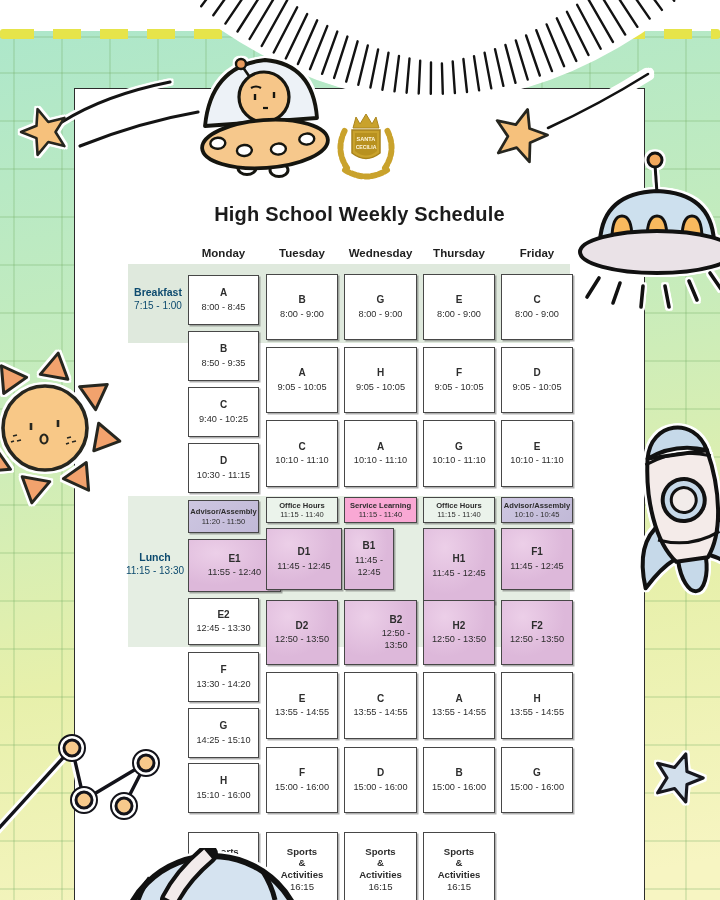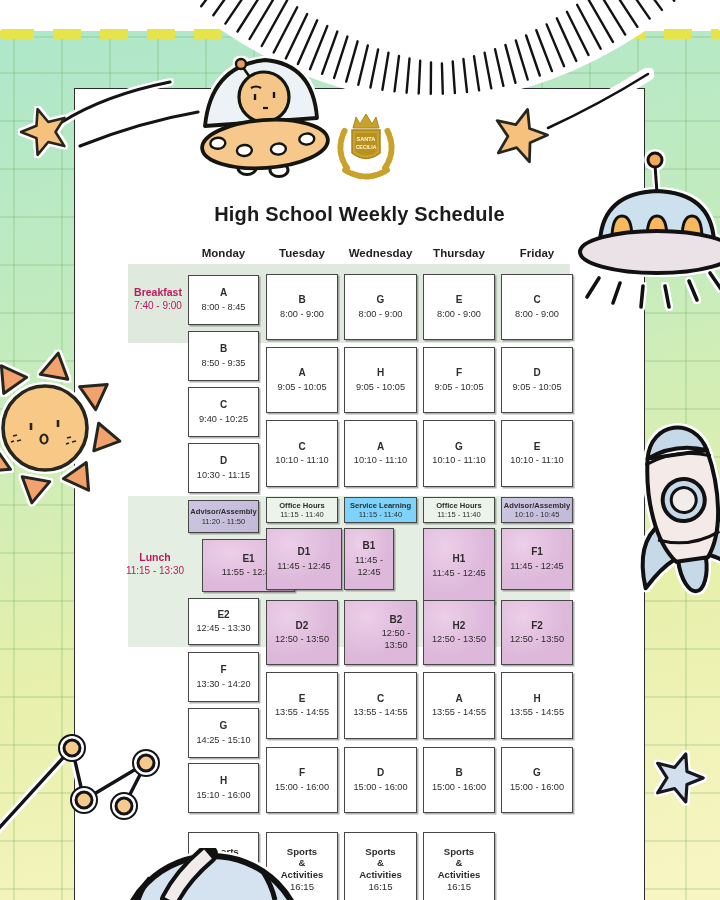--- a/index.html
+++ b/index.html
@@ -22,33 +22,33 @@
 
   
   #page{left:74px;top:88px;width:571px;height:812px;background:#fff;border:1.5px solid #2c2c2c;border-bottom:none;}
 
   .band{background:#dfe9dd;}
   #lunch-band{background:#e5eee3;}
 
   #poster-title{left:74px;top:203px;width:571px;text-align:center;font-size:20px;font-weight:bold;
       color:#1b1b1b;letter-spacing:.2px;}
   .day-header{font-size:11.5px;font-weight:bold;color:#1e1e1e;text-align:center;}
-  .meal-label{width:64px;text-align:center;color:#be185d;}
+  .meal-label{width:64px;text-align:center;color:#0c4a6e;}
   .meal-name{font-weight:bold;font-size:10.5px;line-height:14px;}
   .meal-time{font-size:10px;line-height:14px;}
 
   .cell{display:flex;flex-direction:column;align-items:center;justify-content:center;
         background:#fff;border:1.3px solid #474747;box-shadow:1.5px 1.5px 0 rgba(80,80,80,.45);
         text-align:center;color:#2d2d2d;padding:1px;}
   .cell .nm{font-weight:bold;font-size:10px;line-height:12.5px;white-space:pre-line;}
   .cell .tm{font-size:9.2px;line-height:12px;margin-top:1px;}
   .cell.lunch{background:radial-gradient(ellipse at 30% 25%,#eccfe8 0%,rgba(236,207,232,0) 60%),#ddb8da;}
   .cell.advisor{background:linear-gradient(135deg,#cdc6e1,#c1b9d7);}
   .cell.office{background:#ebf3eb;}
-  .cell.service{background:#7dd3fc;}
+  .cell.service{background:#f9a8d4;}
   .cell.advisor .nm,.cell.office .nm,.cell.service .nm{font-size:7.6px;line-height:9.5px;}
   .cell.advisor .tm,.cell.office .tm,.cell.service .tm{font-size:7.6px;line-height:9.5px;margin-top:0;}
   .cell.sports .nm{font-size:9.6px;line-height:11.5px;}
   .cell.sports .tm{font-size:9.6px;}
 
   svg{display:block;}
   .sticker{filter:drop-shadow(2px 0 0 #fff) drop-shadow(-2px 0 0 #fff) drop-shadow(0 2px 0 #fff) drop-shadow(0 -2px 0 #fff);}
   .doodle{pointer-events:none;}
 </style>
 </head>
@@ -126,21 +126,21 @@
     <path d="M21,18 L49,18 L49,41 Q35,52 21,41 Z" fill="#c9a22c" stroke="#a8831c" stroke-width="1.5"></path>
     <path d="M24,21 L46,21 L46,39 Q35,48 24,39 Z" fill="#b8911f"></path>
     <text x="35" y="29" text-anchor="middle" font-size="5.6" font-weight="bold" fill="#fff7dd">SANTA</text>
     <text x="35" y="37" text-anchor="middle" font-size="5.2" font-weight="bold" fill="#fff7dd">CECILIA</text>
   </svg>
 
   <div class="abs" id="poster-title">High School Weekly Schedule</div>
 
   <div class="abs meal-label" style="left:126px;top:285px;">
     <div class="meal-name">Breakfast</div>
-    <div class="meal-time">7:40 - 9:00</div>
+    <div class="meal-time">7:15 - 1:00</div>
   </div>
   <div class="abs meal-label" style="left:123px;top:550px;">
     <div class="meal-name">Lunch</div>
     <div class="meal-time">11:15 - 13:30</div>
   </div>
 
   <div class="abs" id="table-layer" style="left:0;top:0;width:720px;height:900px;">
       <div class="abs day-header" style="left: 173px; top: 247px; width: 101px;">Monday</div>
       <div class="abs day-header" style="left: 251px; top: 247px; width: 102px; text-align: center;">Tuesday</div>
       <div class="abs day-header" style="left: 329px; top: 247px; width: 103px;">Wednesday</div>
@@ -159,21 +159,21 @@
         <div class="tm">9:40 - 10:25</div>
       </div>
       <div class="abs cell class" style="left: 188px; top: 443px; width: 71px; height: 50px;">
         <div class="nm">D</div>
         <div class="tm">10:30 - 11:15</div>
       </div>
       <div class="abs cell advisor" style="left: 188px; top: 500px; width: 71px; height: 33px;">
         <div class="nm">Advisor/Assembly</div>
         <div class="tm">11:20 - 11:50</div>
       </div>
-      <div class="abs cell lunch" style="left: 202px; top: 539px; width: 93px; height: 53px;">
+      <div class="abs cell lunch" style="left: 188px; top: 539px; width: 93px; height: 53px;">
         <div class="nm">E1</div>
         <div class="tm">11:55 - 12:40</div>
       </div>
       <div class="abs cell class" style="left: 188px; top: 598px; width: 71px; height: 47px;">
         <div class="nm">E2</div>
         <div class="tm">12:45 - 13:30</div>
       </div>
       <div class="abs cell class" style="left: 188px; top: 652px; width: 71px; height: 50px;">
         <div class="nm">F</div>
         <div class="tm">13:30 - 14:20</div>

